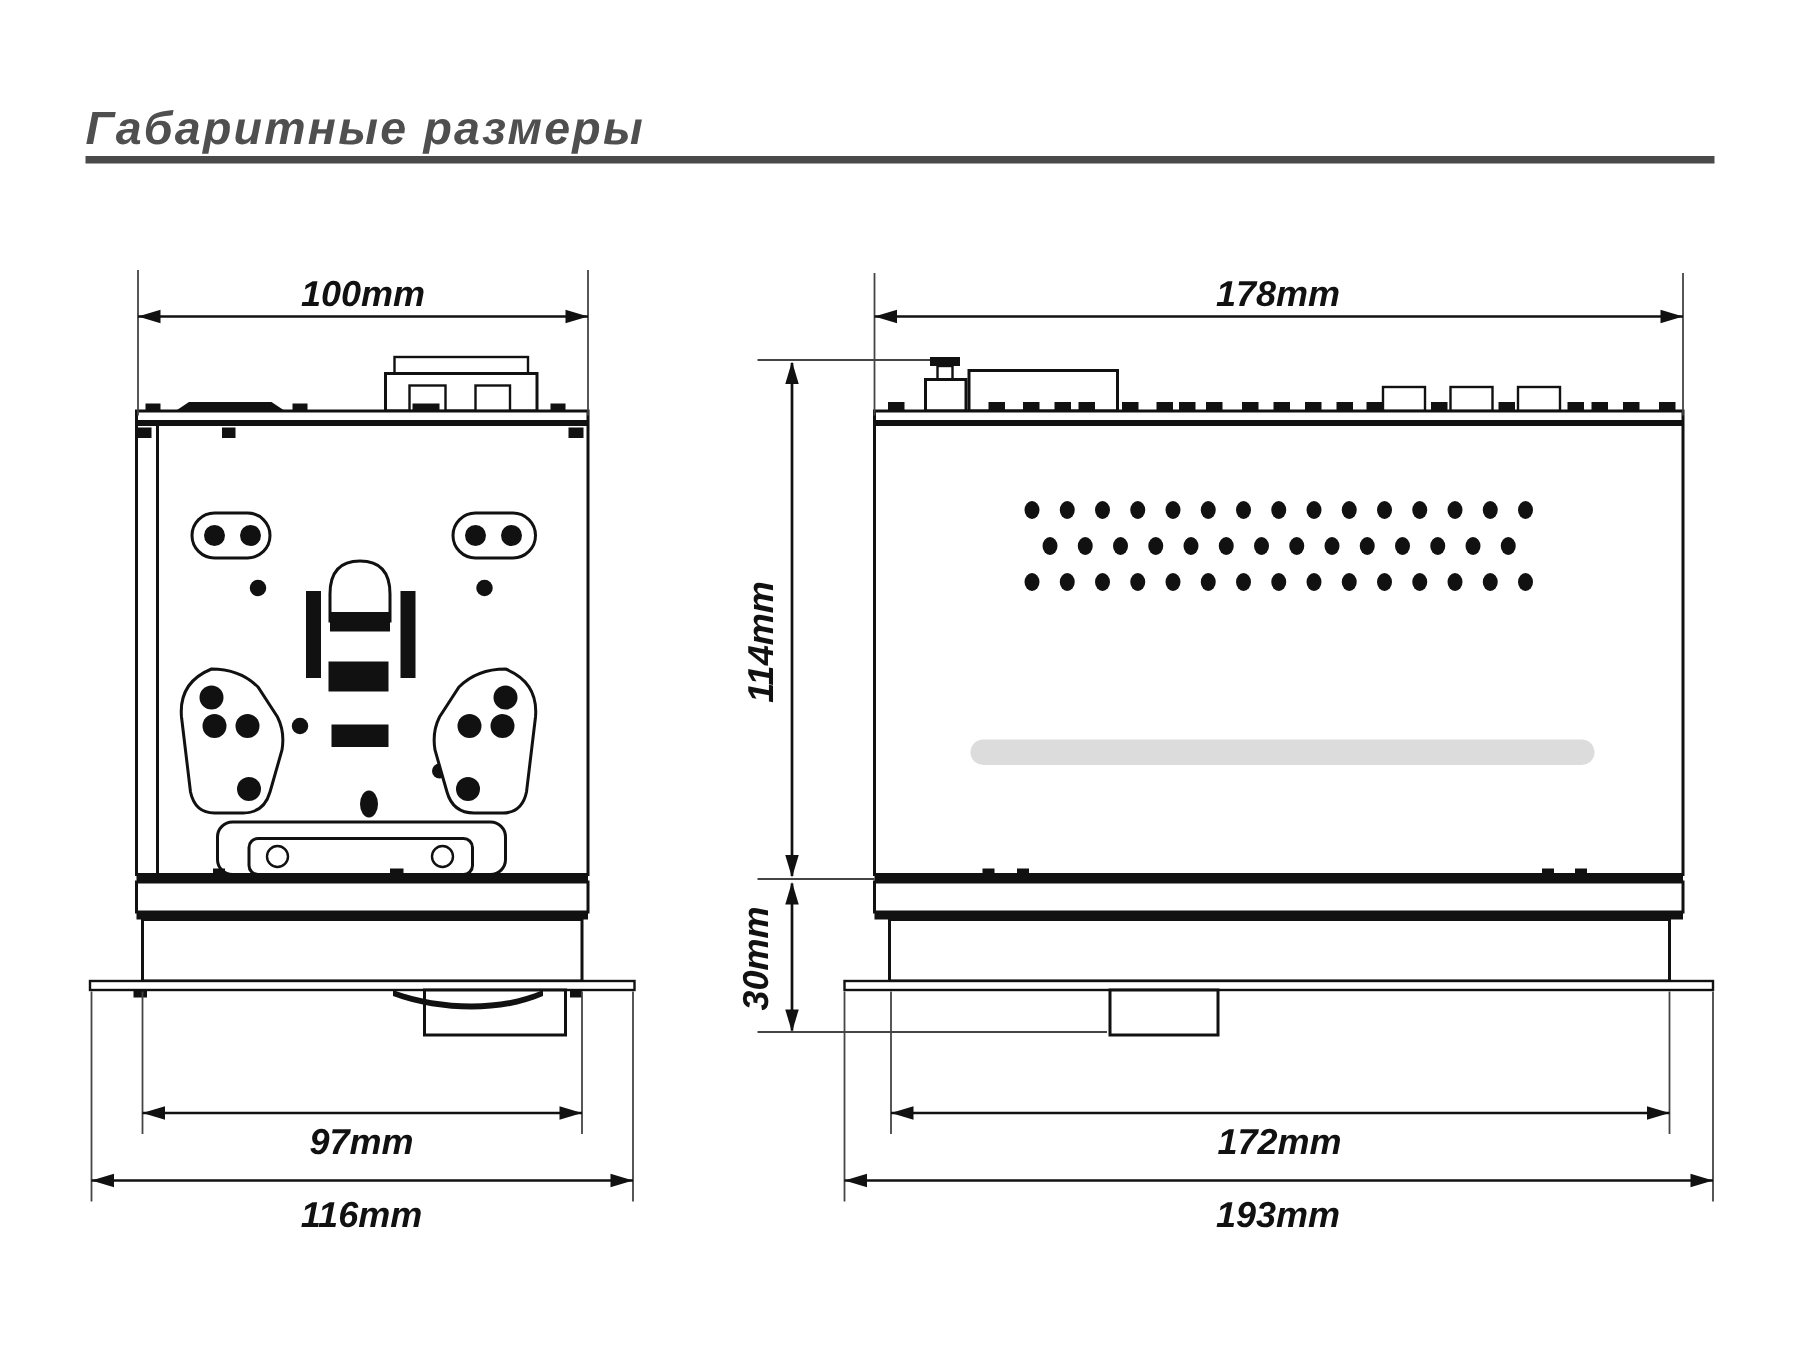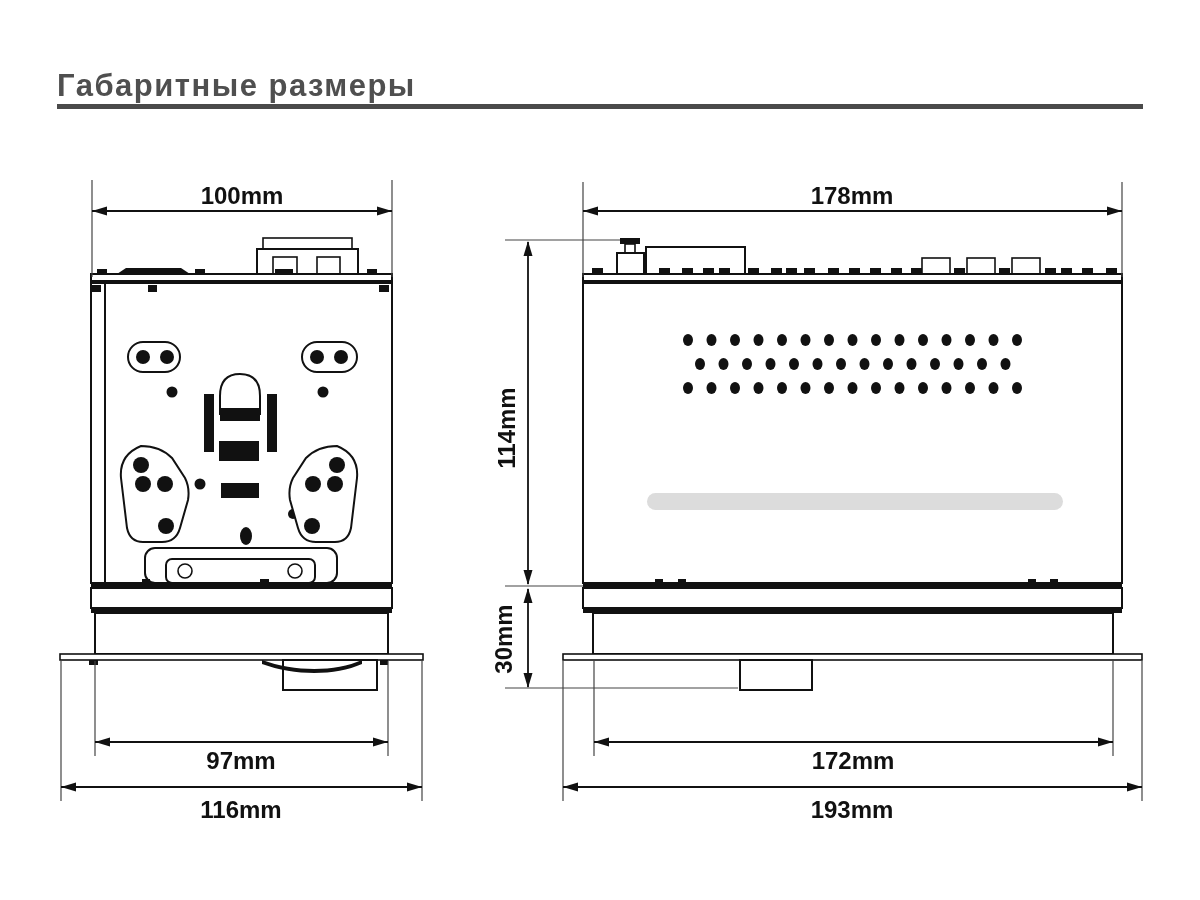--- a/index.html
+++ b/index.html
@@ -1,21 +1,21 @@
 <!DOCTYPE html>
 <html style="--background: #ffffff; --title: #4f4f4f; --rule: #4a4a4a; --ink: #111111; --extension: #444444; --slot: #dcdcdc;"><head>
 <meta charset="utf-8">
 <style>
   html,body { margin:0; padding:0; }
   body {
     width:1200px; height:900px;
     background:var(--background,#ffffff);
     font-family:"Liberation Sans", sans-serif;
   }
-  .page { position:relative; width:1200px; height:900px; overflow:hidden; background:var(--background,#ffffff); }
+  .page { position:relative; width:1200px; height:900px; overflow:hidden; background:var(--background,#ffffff);font-style:italic; }
   .title {
     position:absolute; left:57px; top:68px;
     font-size:31px; font-weight:bold; letter-spacing:1.5px;
     color:var(--title,#4f4f4f); white-space:nowrap;
   }
   .rule { position:absolute; left:57px; top:104px; width:1086px; height:5px; background:var(--rule,#4a4a4a); }
   svg.drawing { position:absolute; left:0; top:0; }
   .ol   { fill:#ffffff; stroke:var(--ink,#111111); stroke-width:2; }
   .ol15 { fill:#ffffff; stroke:var(--ink,#111111); stroke-width:1.6; }
   .blk  { fill:var(--ink,#111111); stroke:none; }

